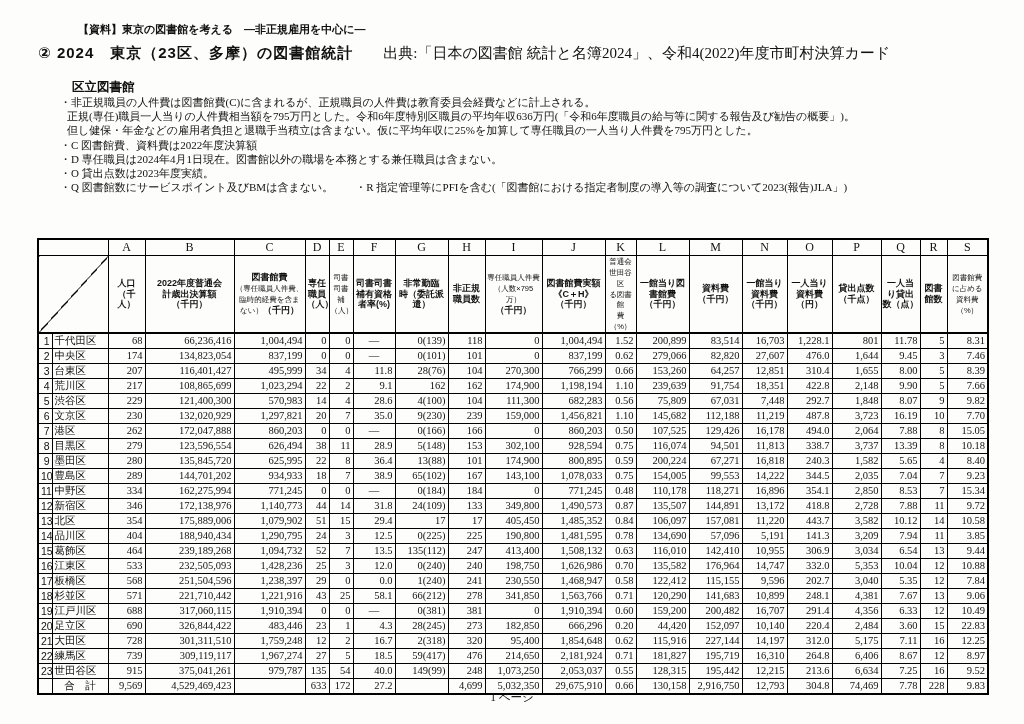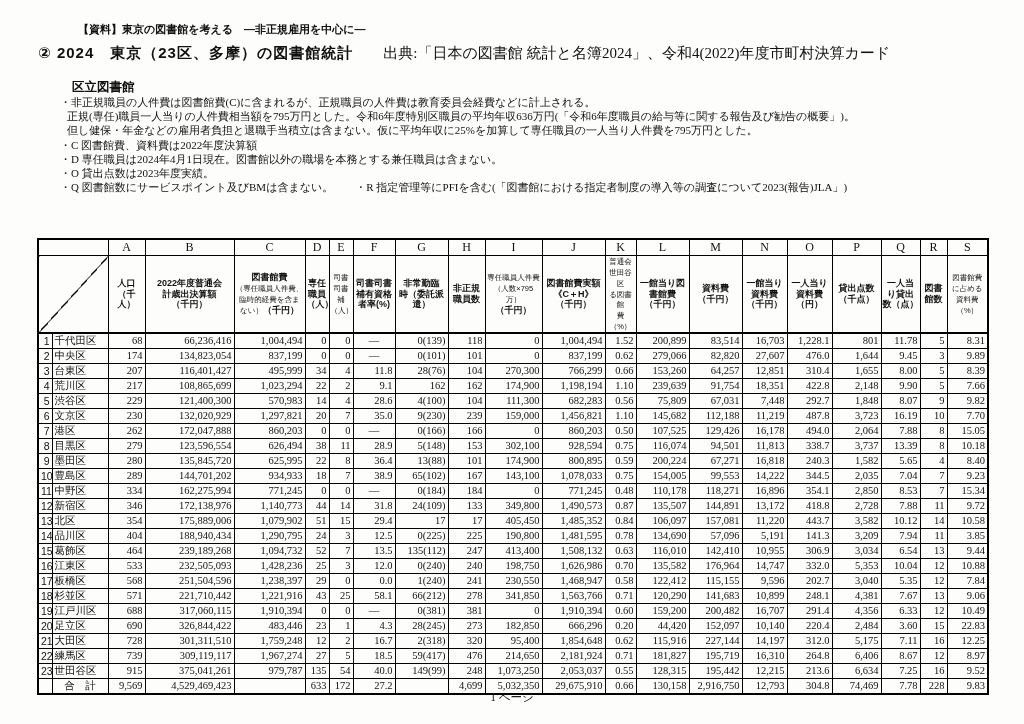--- a/index.html
+++ b/index.html
@@ -277,21 +277,21 @@
         <td class="num">0</td>
         <td class="num">837,199</td>
         <td class="num">0.62</td>
         <td class="num">279,066</td>
         <td class="num">82,820</td>
         <td class="num">27,607</td>
         <td class="num">476.0</td>
         <td class="num bl2">1,644</td>
         <td class="num">9.45</td>
         <td class="num">3</td>
-        <td class="num">9.89</td>
+        <td class="num">7.46</td>
       </tr>
       <tr>
         <td class="no">3</td>
         <td class="name">台東区</td>
         <td class="num">207</td>
         <td class="num">116,401,427</td>
         <td class="num">495,999</td>
         <td class="num">34</td>
         <td class="num">4</td>
         <td class="num">11.8</td>

